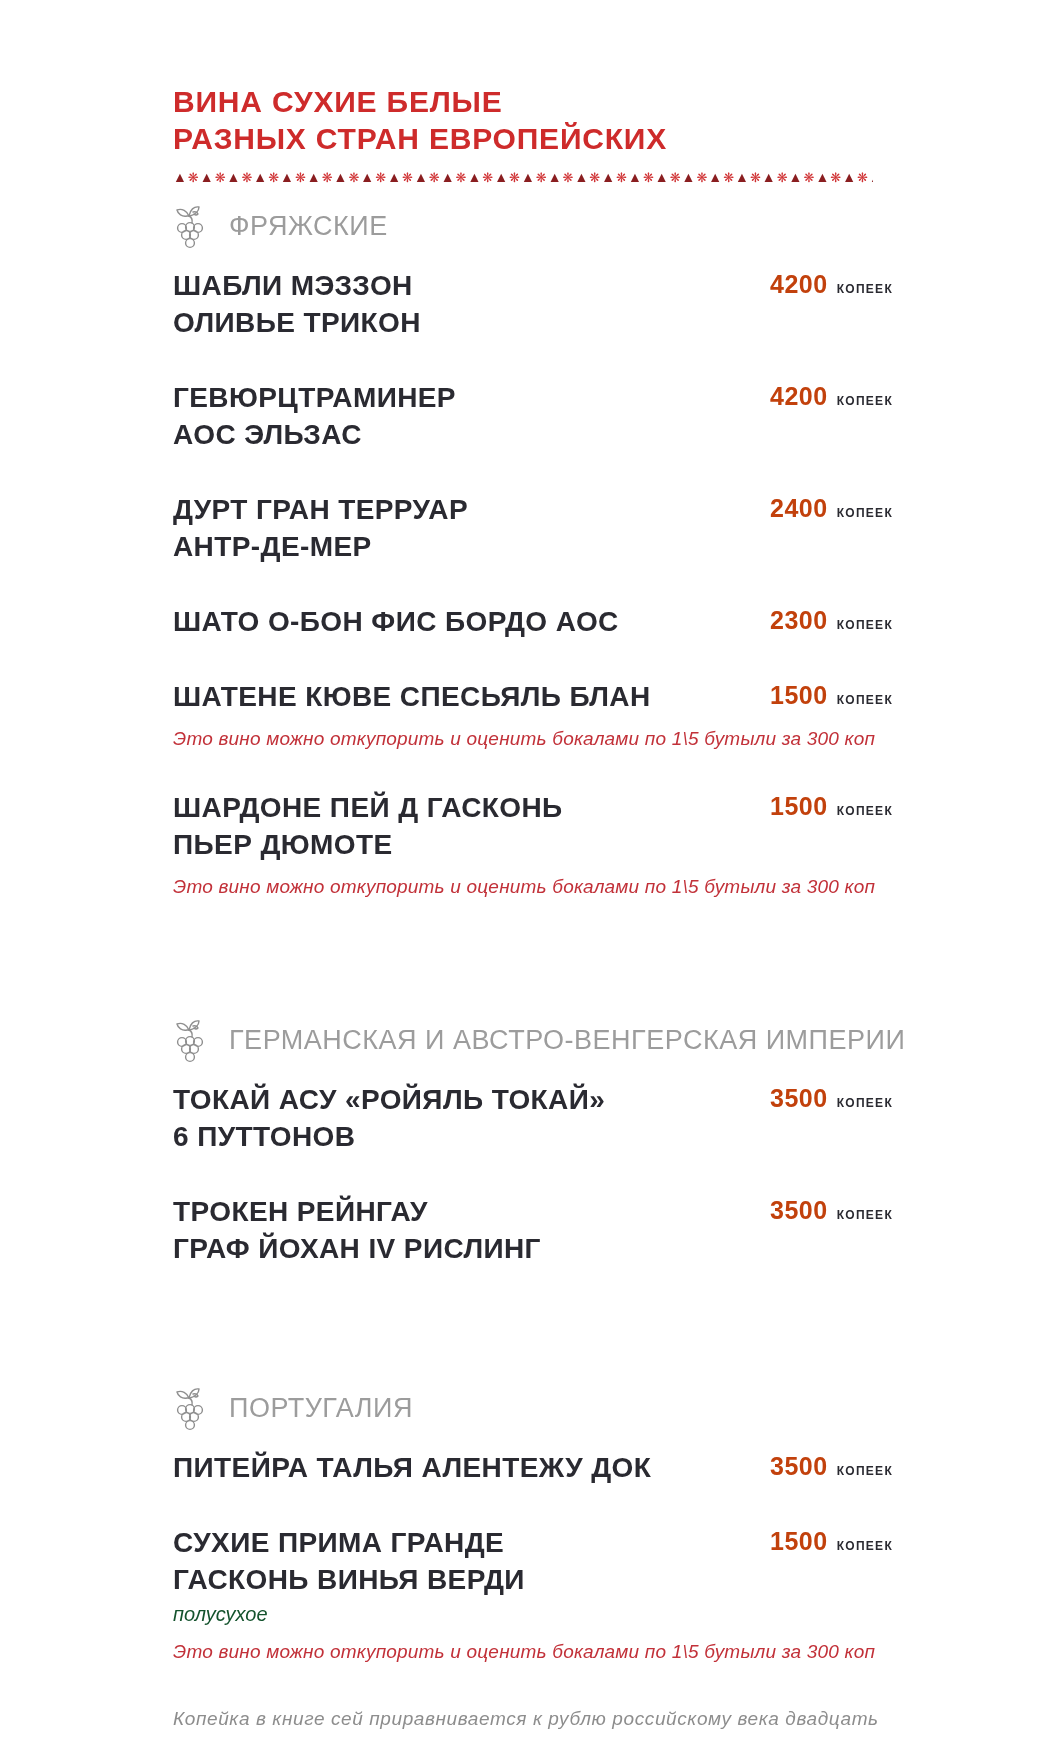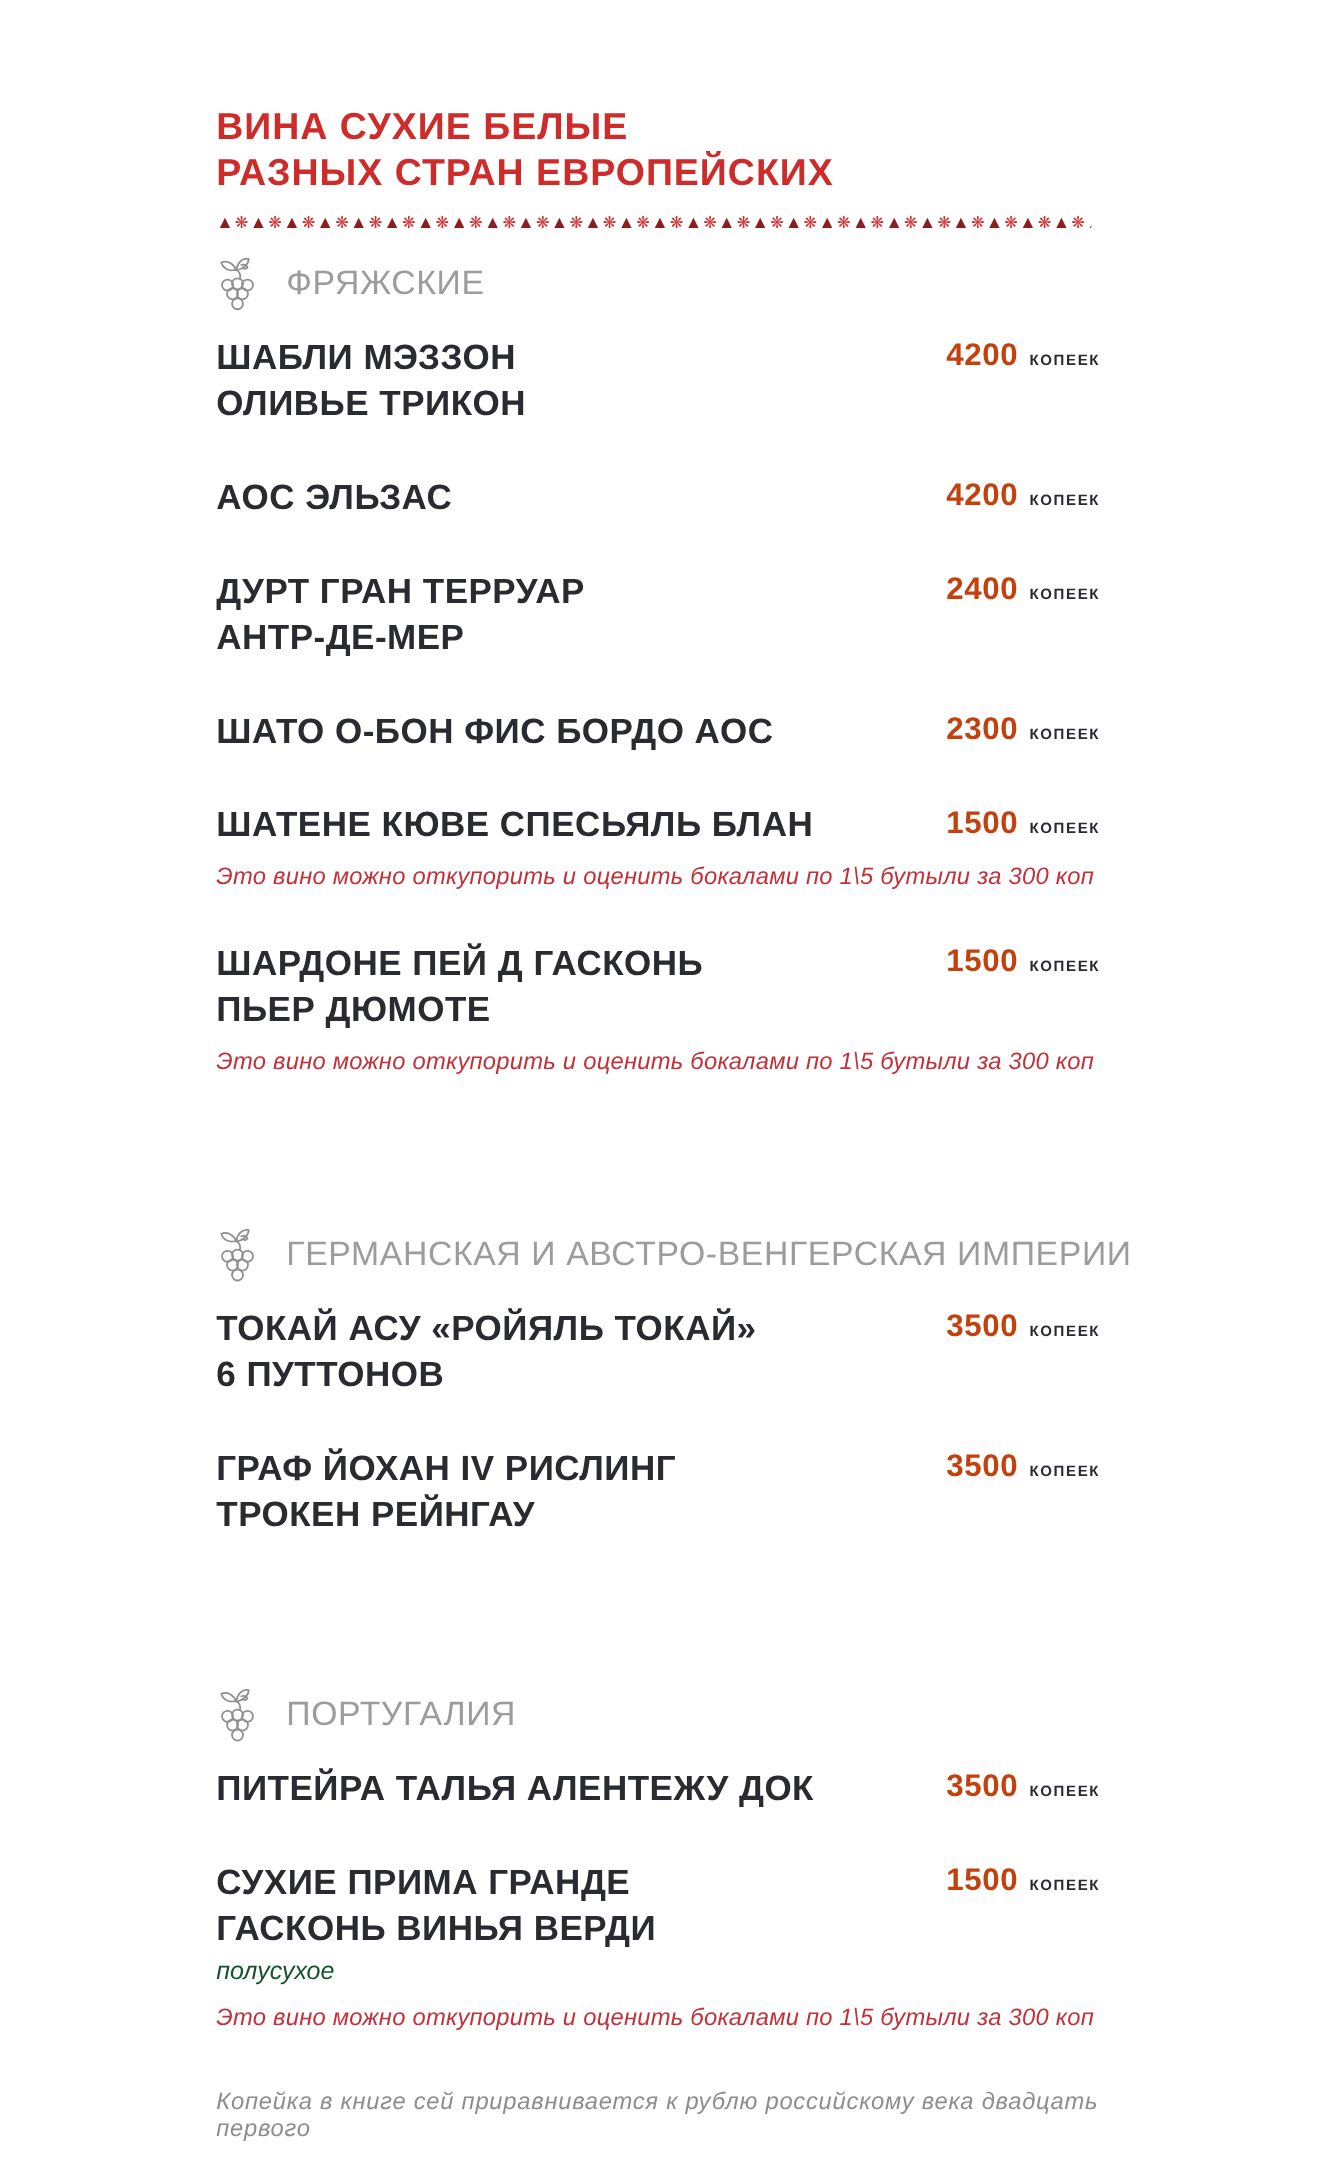--- a/index.html
+++ b/index.html
@@ -55,20 +55,21 @@
     font-weight: 500;
     letter-spacing: 0.5px;
   }
   
   .wine-item { margin-top: 38px; }
   .wine-item.first { margin-top: 0; }
   .item-row {
     display: grid;
     grid-template-columns: 584px 1fr;
     align-items: start;
+    gap: 13px;
   }
   .wine-names {
     font-size: 28px;
     line-height: 37px;
     font-weight: 600;
     letter-spacing: 0.4px;
     color: #2a2a31;
   }
   .wine-variant {
     font-size: 20px;
@@ -157,20 +158,21 @@
       <div class="price">
         <span class="price-num">4200</span>
         <span class="price-cur">КОПЕЕК</span>
       </div>
     </div>
 
   </div>
           <div class="wine-item">
     <div class="item-row">
       <div class="wine-names">
+                <div>ГЕВЮРЦТРАМИНЕР</div>
                 <div>АОС ЭЛЬЗАС</div>
               </div>
       <div class="price">
         <span class="price-num">4200</span>
         <span class="price-cur">КОПЕЕК</span>
       </div>
     </div>
 
   </div>
           <div class="wine-item">
@@ -258,22 +260,22 @@
       <div class="price">
         <span class="price-num">3500</span>
         <span class="price-cur">КОПЕЕК</span>
       </div>
     </div>
 
   </div>
           <div class="wine-item">
     <div class="item-row">
       <div class="wine-names">
+                <div>ТРОКЕН РЕЙНГАУ</div>
                 <div>ГРАФ ЙОХАН IV РИСЛИНГ</div>
-                <div>ТРОКЕН РЕЙНГАУ</div>
               </div>
       <div class="price">
         <span class="price-num">3500</span>
         <span class="price-cur">КОПЕЕК</span>
       </div>
     </div>
 
   </div>
         </div>
   </div>

